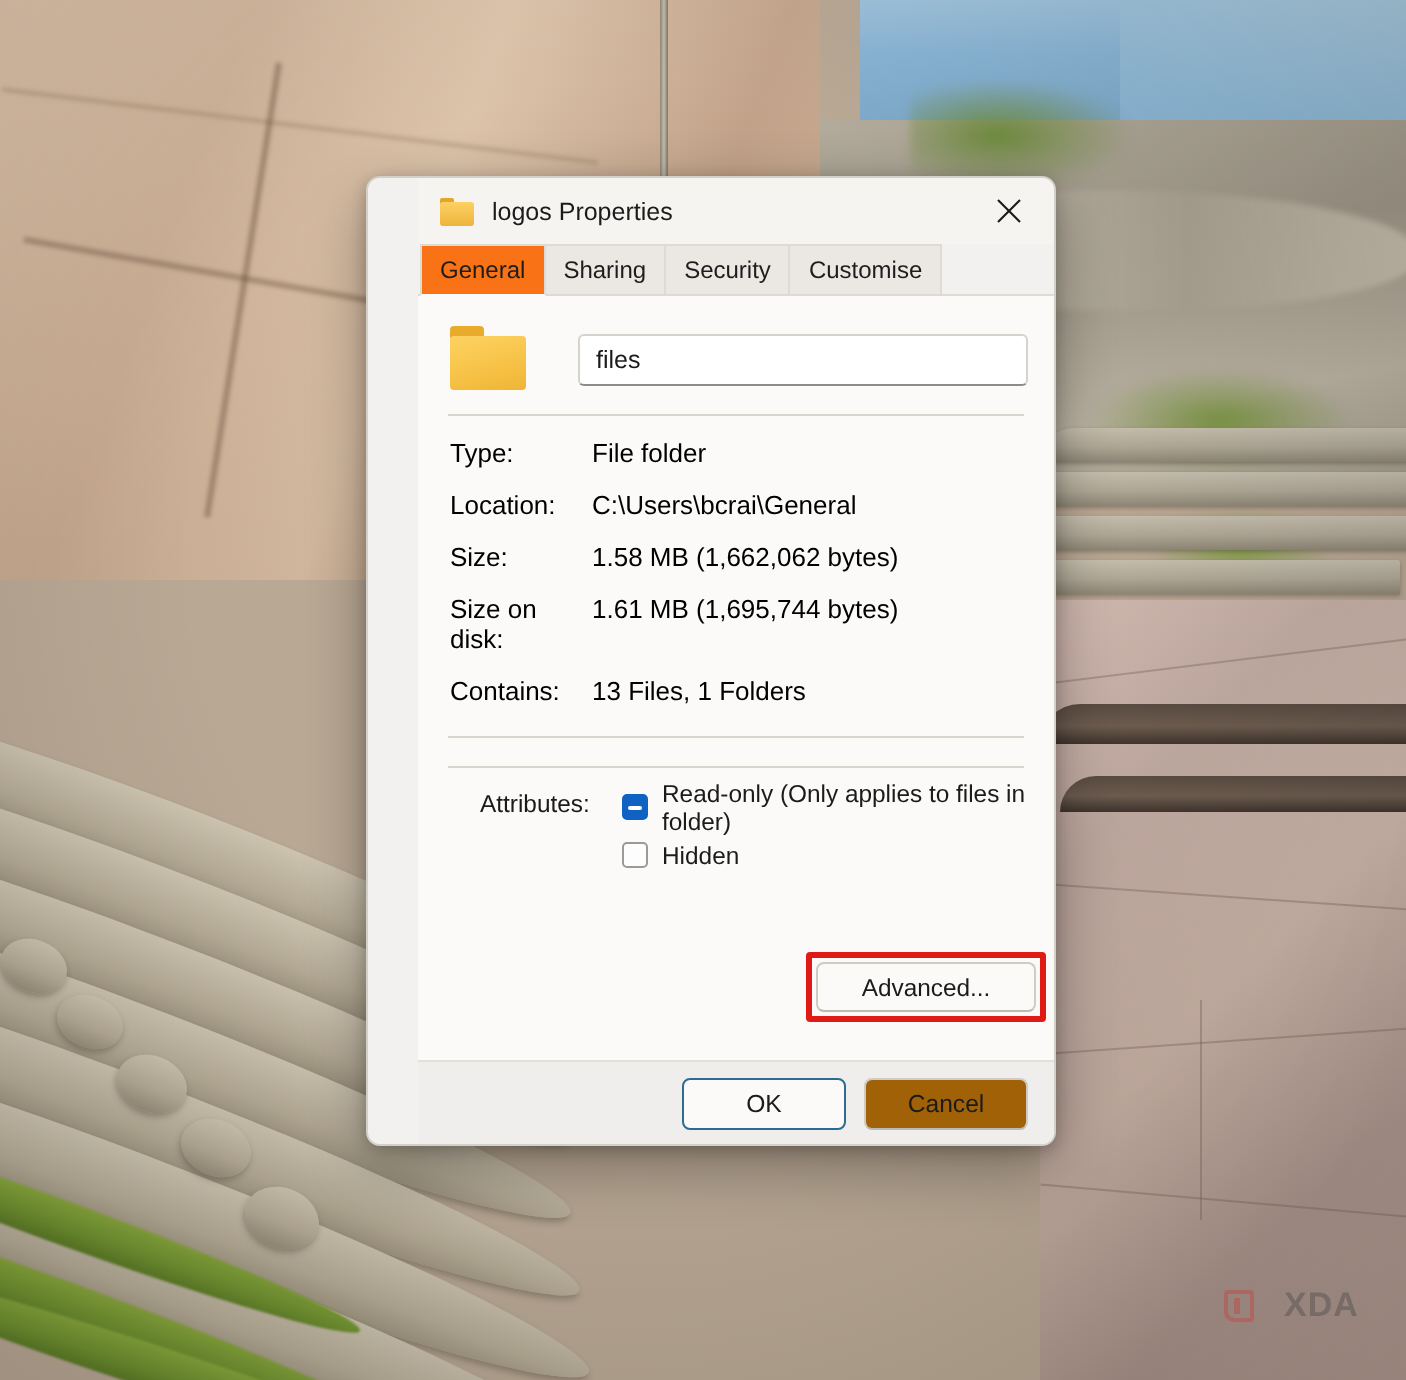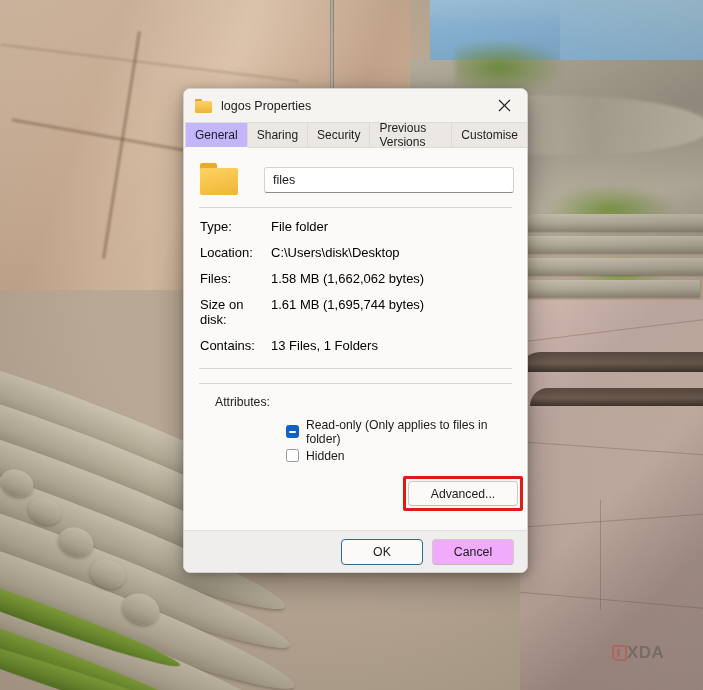--- a/index.html
+++ b/index.html
@@ -136,21 +136,21 @@
   
   .pole {
     top: 0; left: 330px; width: 4px; height: 118px;
     background: linear-gradient(90deg, #8d8576, #c3bbab, #7d7566);
   }
 
   
   #watermark {
     position: absolute;
     left: 612px; top: 643px;
-    display: flex; align-items: center; gap: 0;
+    display: flex; align-items: center; gap: 15px;
     opacity: .42;
   }
   .wm-mark {
     width: 15px; height: 16px;
     border: 2.5px solid #c8403a;
     border-radius: 2px 2px 2px 5px;
     position: relative;
   }
   .wm-mark::after {
     content: "";
@@ -168,20 +168,21 @@
     position: absolute;
     left: 183px; top: 88px;
     width: 345px; height: 485px;
     background: #f3f1ef;
     border: 1px solid #d3cfc9;
     border-radius: 7px;
     box-shadow: 0 10px 30px rgba(0,0,0,.32), 0 2px 8px rgba(0,0,0,.22);
     overflow: hidden;
     display: flex;
     flex-direction: column;
+    padding-left: 25px;
   }
 
   
   #titlebar {
     height: 33px;
     background: #f6f4f1;
     display: flex;
     align-items: center;
     flex: 0 0 auto;
     position: relative;
@@ -231,21 +232,21 @@
     display: flex; align-items: center;
     font-size: 12px;
     color: #1d1d1d;
     background: #ebe8e4;
     border: 1px solid #dedad4;
     border-bottom: none;
     margin-right: -1px;
     cursor: default;
   }
   .tab-item.active {
-    background: #c4b5fd;
+    background: #f97316;
     border-bottom: 1px solid #fbfaf9;
     margin-bottom: -1px;
     position: relative;
     z-index: 2;
   }
 
   
   #content {
     background: #fbfaf9;
     flex: 1 1 auto;
@@ -312,21 +313,20 @@
     font-size: 12.2px;
     color: #1b1b1b;
   }
   .attr-label { width: 71px; flex: 0 0 71px; margin-left: 18px; }
   .attr-body { flex: 1 1 auto; }
 
   .check-line {
     display: flex; align-items: center;
     gap: 7px;
     height: 17px;
-    margin-top: 28px;
   }
   .check-line + .check-line { margin-top: 7px; }
 
   .cbox {
     width: 13px; height: 13px;
     border: 1.4px solid #9a9a9a;
     border-radius: 2.5px;
     background: #fdfdfd;
     flex: 0 0 auto;
     position: relative;
@@ -384,21 +384,21 @@
     display: flex; align-items: center; justify-content: center;
     font-size: 12.3px;
     cursor: default;
   }
   .fbtn.default {
     background: #fbfaf9;
     border: 1.6px solid #2b6d91;
     color: #1b1b1b;
   }
   .fbtn.normal {
-    background: #f0abfc;
+    background: #a16207;
     border: 1px solid #cfcbc5;
     border-bottom-color: #bdb9b3;
     color: #1b1b1b;
   }
   .fbtn.disabled {
     background: #f2f0ee;
     border: 1px solid #e0dcd6;
     color: #a3a3a3;
   }
 </style>
@@ -485,23 +485,20 @@
     <div class="tab-item active">
       <span>General</span>
     </div>
     <div class="tab-item">
       <span>Sharing</span>
     </div>
     <div class="tab-item">
       <span>Security</span>
     </div>
     <div class="tab-item">
-      <span>Previous Versions</span>
-    </div>
-    <div class="tab-item">
       <span>Customise</span>
     </div>
   </div>
 
   <div id="content">
 
     <div class="name-row">
       <div class="big-folder">
         <div class="tab"></div>
           <div class="body"></div>
@@ -510,24 +507,24 @@
     </div>
 
     <div class="divider"></div>
 
     <div class="info-row">
       <div class="info-label">Type:</div>
       <div class="info-value">File folder</div>
     </div>
     <div class="info-row">
       <div class="info-label">Location:</div>
-      <div class="info-value">C:\Users\disk\Desktop</div>
+      <div class="info-value">C:\Users\bcrai\General</div>
     </div>
     <div class="info-row">
-      <div class="info-label">Files:</div>
+      <div class="info-label">Size:</div>
       <div class="info-value">1.58 MB (1,662,062 bytes)</div>
     </div>
     <div class="info-row">
       <div class="info-label">Size on disk:</div>
       <div class="info-value">1.61 MB (1,695,744 bytes)</div>
     </div>
     <div class="info-row">
       <div class="info-label">Contains:</div>
       <div class="info-value">13 Files, 1 Folders</div>
     </div>

